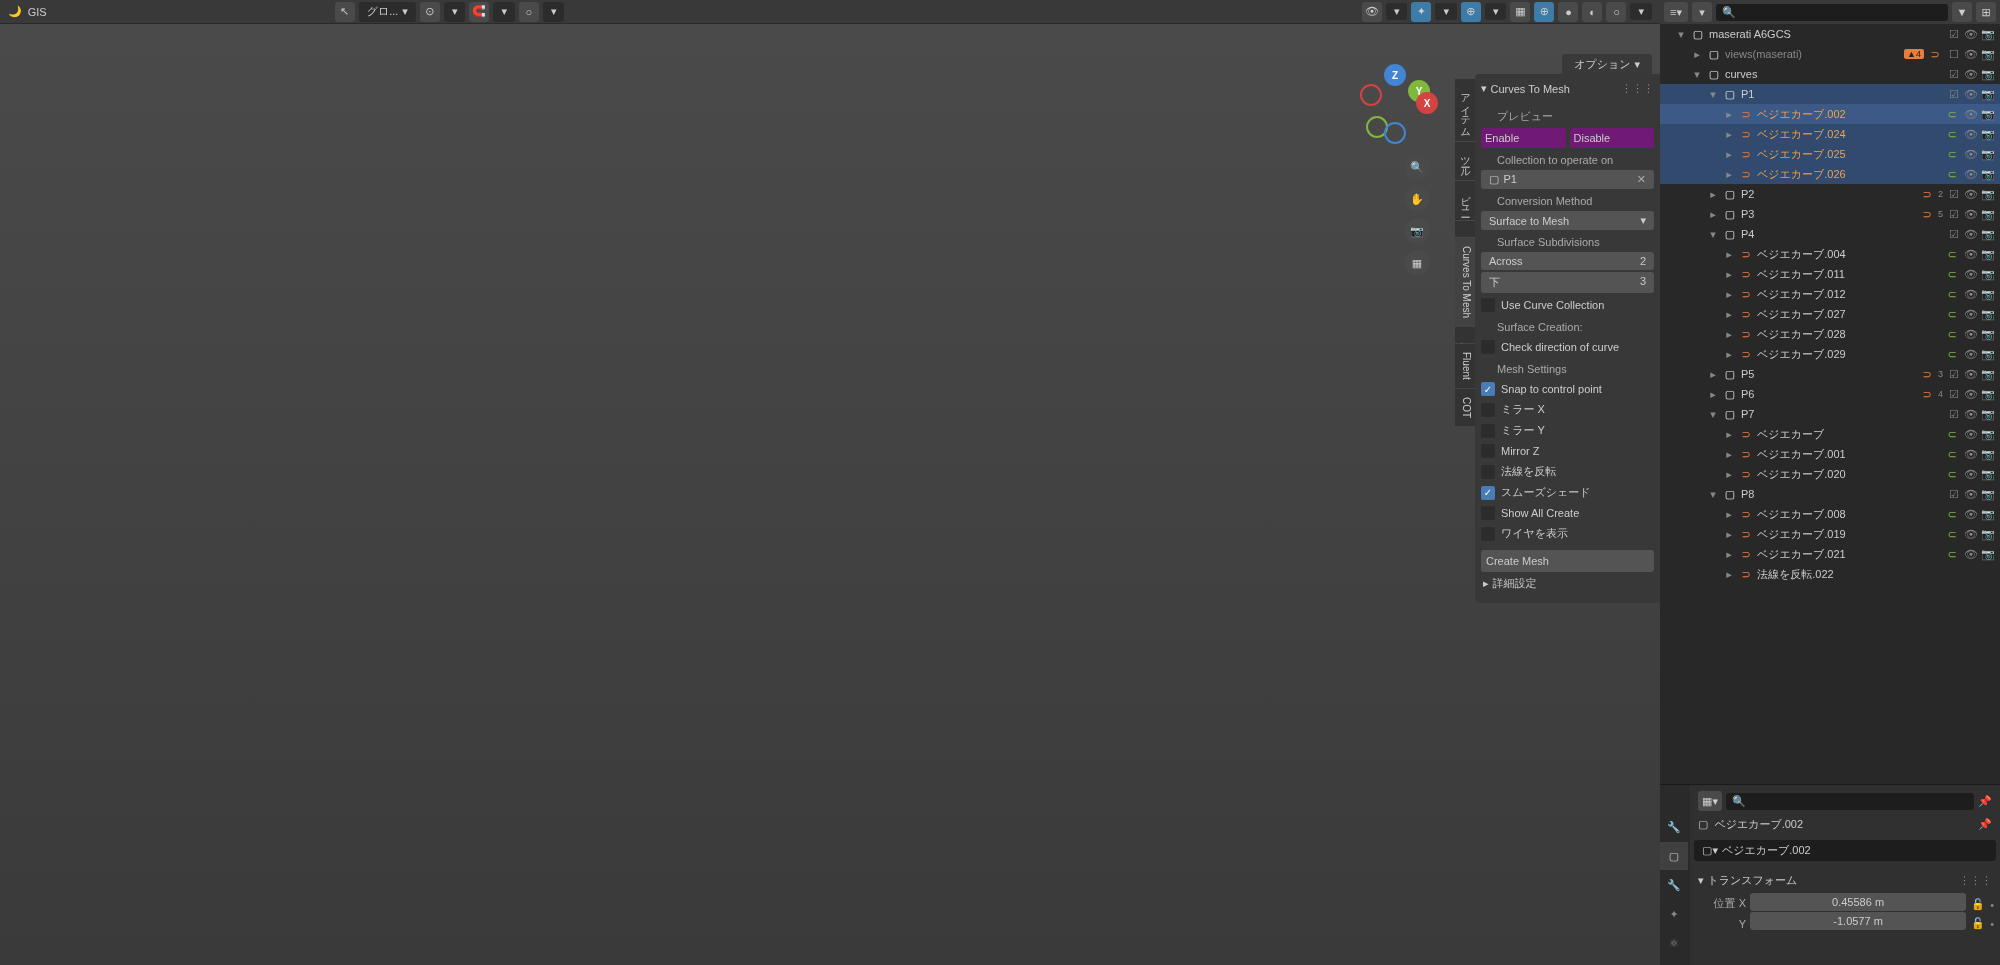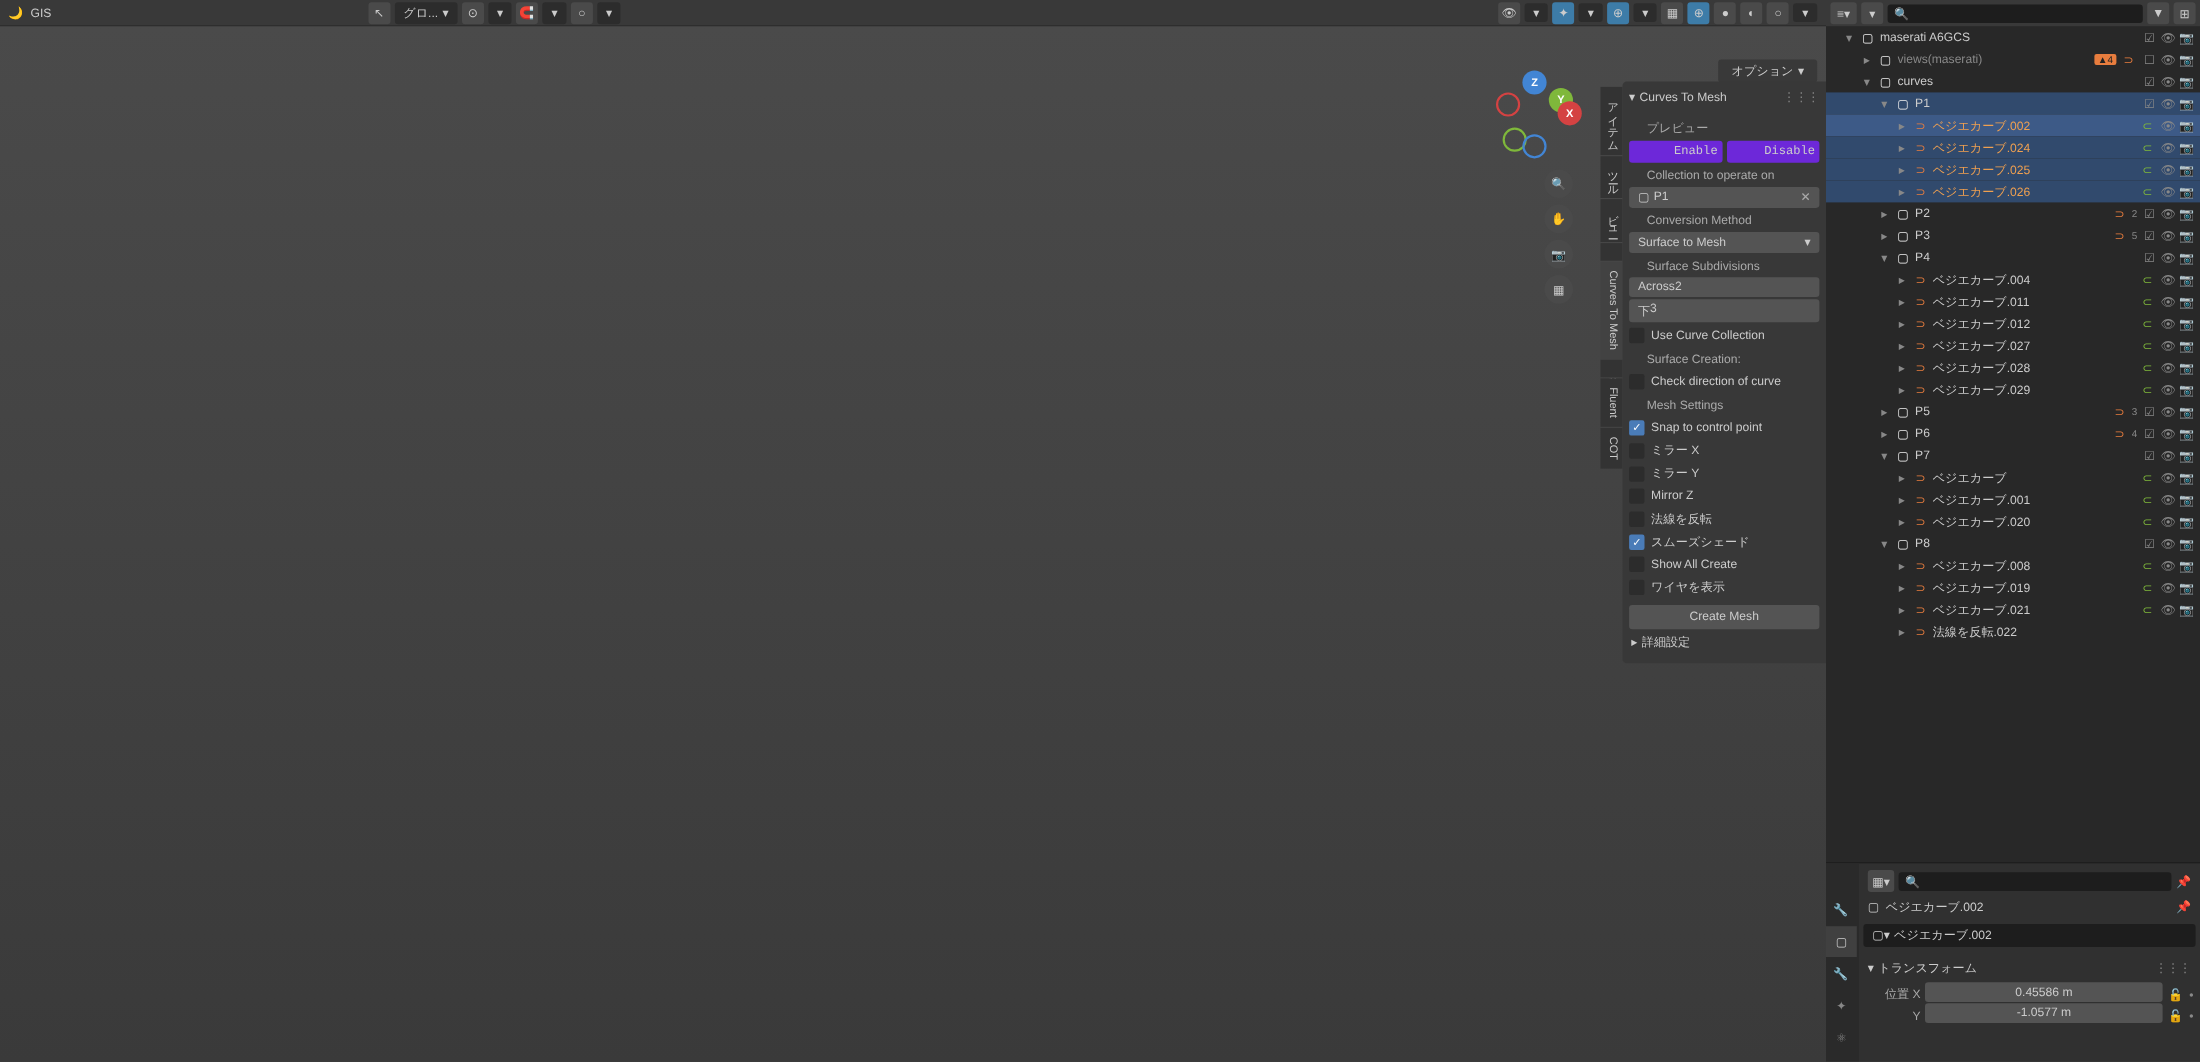--- a/index.html
+++ b/index.html
@@ -18,29 +18,29 @@
 .viewport-tools { position: absolute; top: 130px; right: 230px; display: flex; flex-direction: column; gap: 6px; }
 .viewport-tool { width: 26px; height: 26px; background: #4a4a4a; border-radius: 13px; display: flex; align-items: center; justify-content: center; cursor: pointer; }
 .options-btn { position: absolute; top: 30px; right: 8px; background: #393939; padding: 3px 12px; border-radius: 3px; cursor: pointer; display: flex; align-items: center; gap: 4px; }
 .side-tabs { position: absolute; right: 0; top: 55px; display: flex; flex-direction: column; gap: 1px; }
 .side-tab { writing-mode: vertical-rl; padding: 8px 3px; background: #333; font-size: 10px; cursor: pointer; }
 .side-panel { position: absolute; right: 0px; top: 50px; width: 185px; background: #383838; border-radius: 4px 0 0 4px; padding: 4px; }
 .panel-header { display: flex; align-items: center; gap: 4px; padding: 4px 2px; cursor: pointer; }
 .panel-section { padding: 4px 2px; }
 .panel-label { color: #aaa; margin: 6px 0 4px 16px; }
 .btn-row { display: flex; gap: 4px; }
-.panel-btn { flex: 1; background: #6d28d9; border-radius: 3px; padding: 4px; text-align: right; cursor: pointer; font-family: Liberation Mono, monospace; }
+.panel-btn { flex: 1; background: #701a75; border-radius: 3px; padding: 4px; text-align: left; cursor: pointer; }
 .input-row { background: #545454; border-radius: 3px; padding: 3px 8px; display: flex; justify-content: space-between; align-items: center; margin: 2px 0; cursor: pointer; }
 .input-row .close { color: #aaa; cursor: pointer; }
-.num-input { background: #545454; border-radius: 3px; padding: 3px 8px; display: flex; justify-content: flex-start; margin: 2px 0; cursor: pointer; }
+.num-input { background: #545454; border-radius: 3px; padding: 3px 8px; display: flex; justify-content: space-between; margin: 2px 0; cursor: pointer; }
 .checkbox-row { display: flex; align-items: center; gap: 6px; padding: 3px 0; cursor: pointer; }
 .checkbox { width: 14px; height: 14px; background: #2c2c2c; border-radius: 2px; display: flex; align-items: center; justify-content: center; }
 .checkbox.checked { background: #4a7cb8; }
 .checkbox.checked::after { content: '✓'; color: white; font-size: 10px; }
-.action-btn { background: #545454; border-radius: 3px; padding: 5px; text-align: center; cursor: pointer; margin-top: 6px; }
+.action-btn { background: #545454; border-radius: 3px; padding: 5px; text-align: left; cursor: pointer; margin-top: 6px; }
 .expand-row { display: flex; align-items: center; gap: 4px; padding: 4px 2px; cursor: pointer; }
 .right-sidebar { width: 340px; background: #303030; display: flex; flex-direction: column; }
 .outliner { flex: 1; overflow-y: auto; background: #282828; border-bottom: 1px solid #1a1a1a; }
 .outliner-header { height: 24px; background: #393939; display: flex; align-items: center; padding: 0 4px; gap: 4px; }
 .search-box { flex: 1; background: #1d1d1d; border-radius: 3px; padding: 2px 6px; display: flex; align-items: center; gap: 4px; }
 .tree-item { display: flex; align-items: center; padding: 2px 4px; gap: 3px; cursor: pointer; height: 20px; }
 .tree-item.selected { background: #314a6d; }
 .tree-item.active { background: #3d5a87; }
 .tree-indent { display: inline-block; }
 .tree-toggle { width: 12px; text-align: center; color: #888; }

